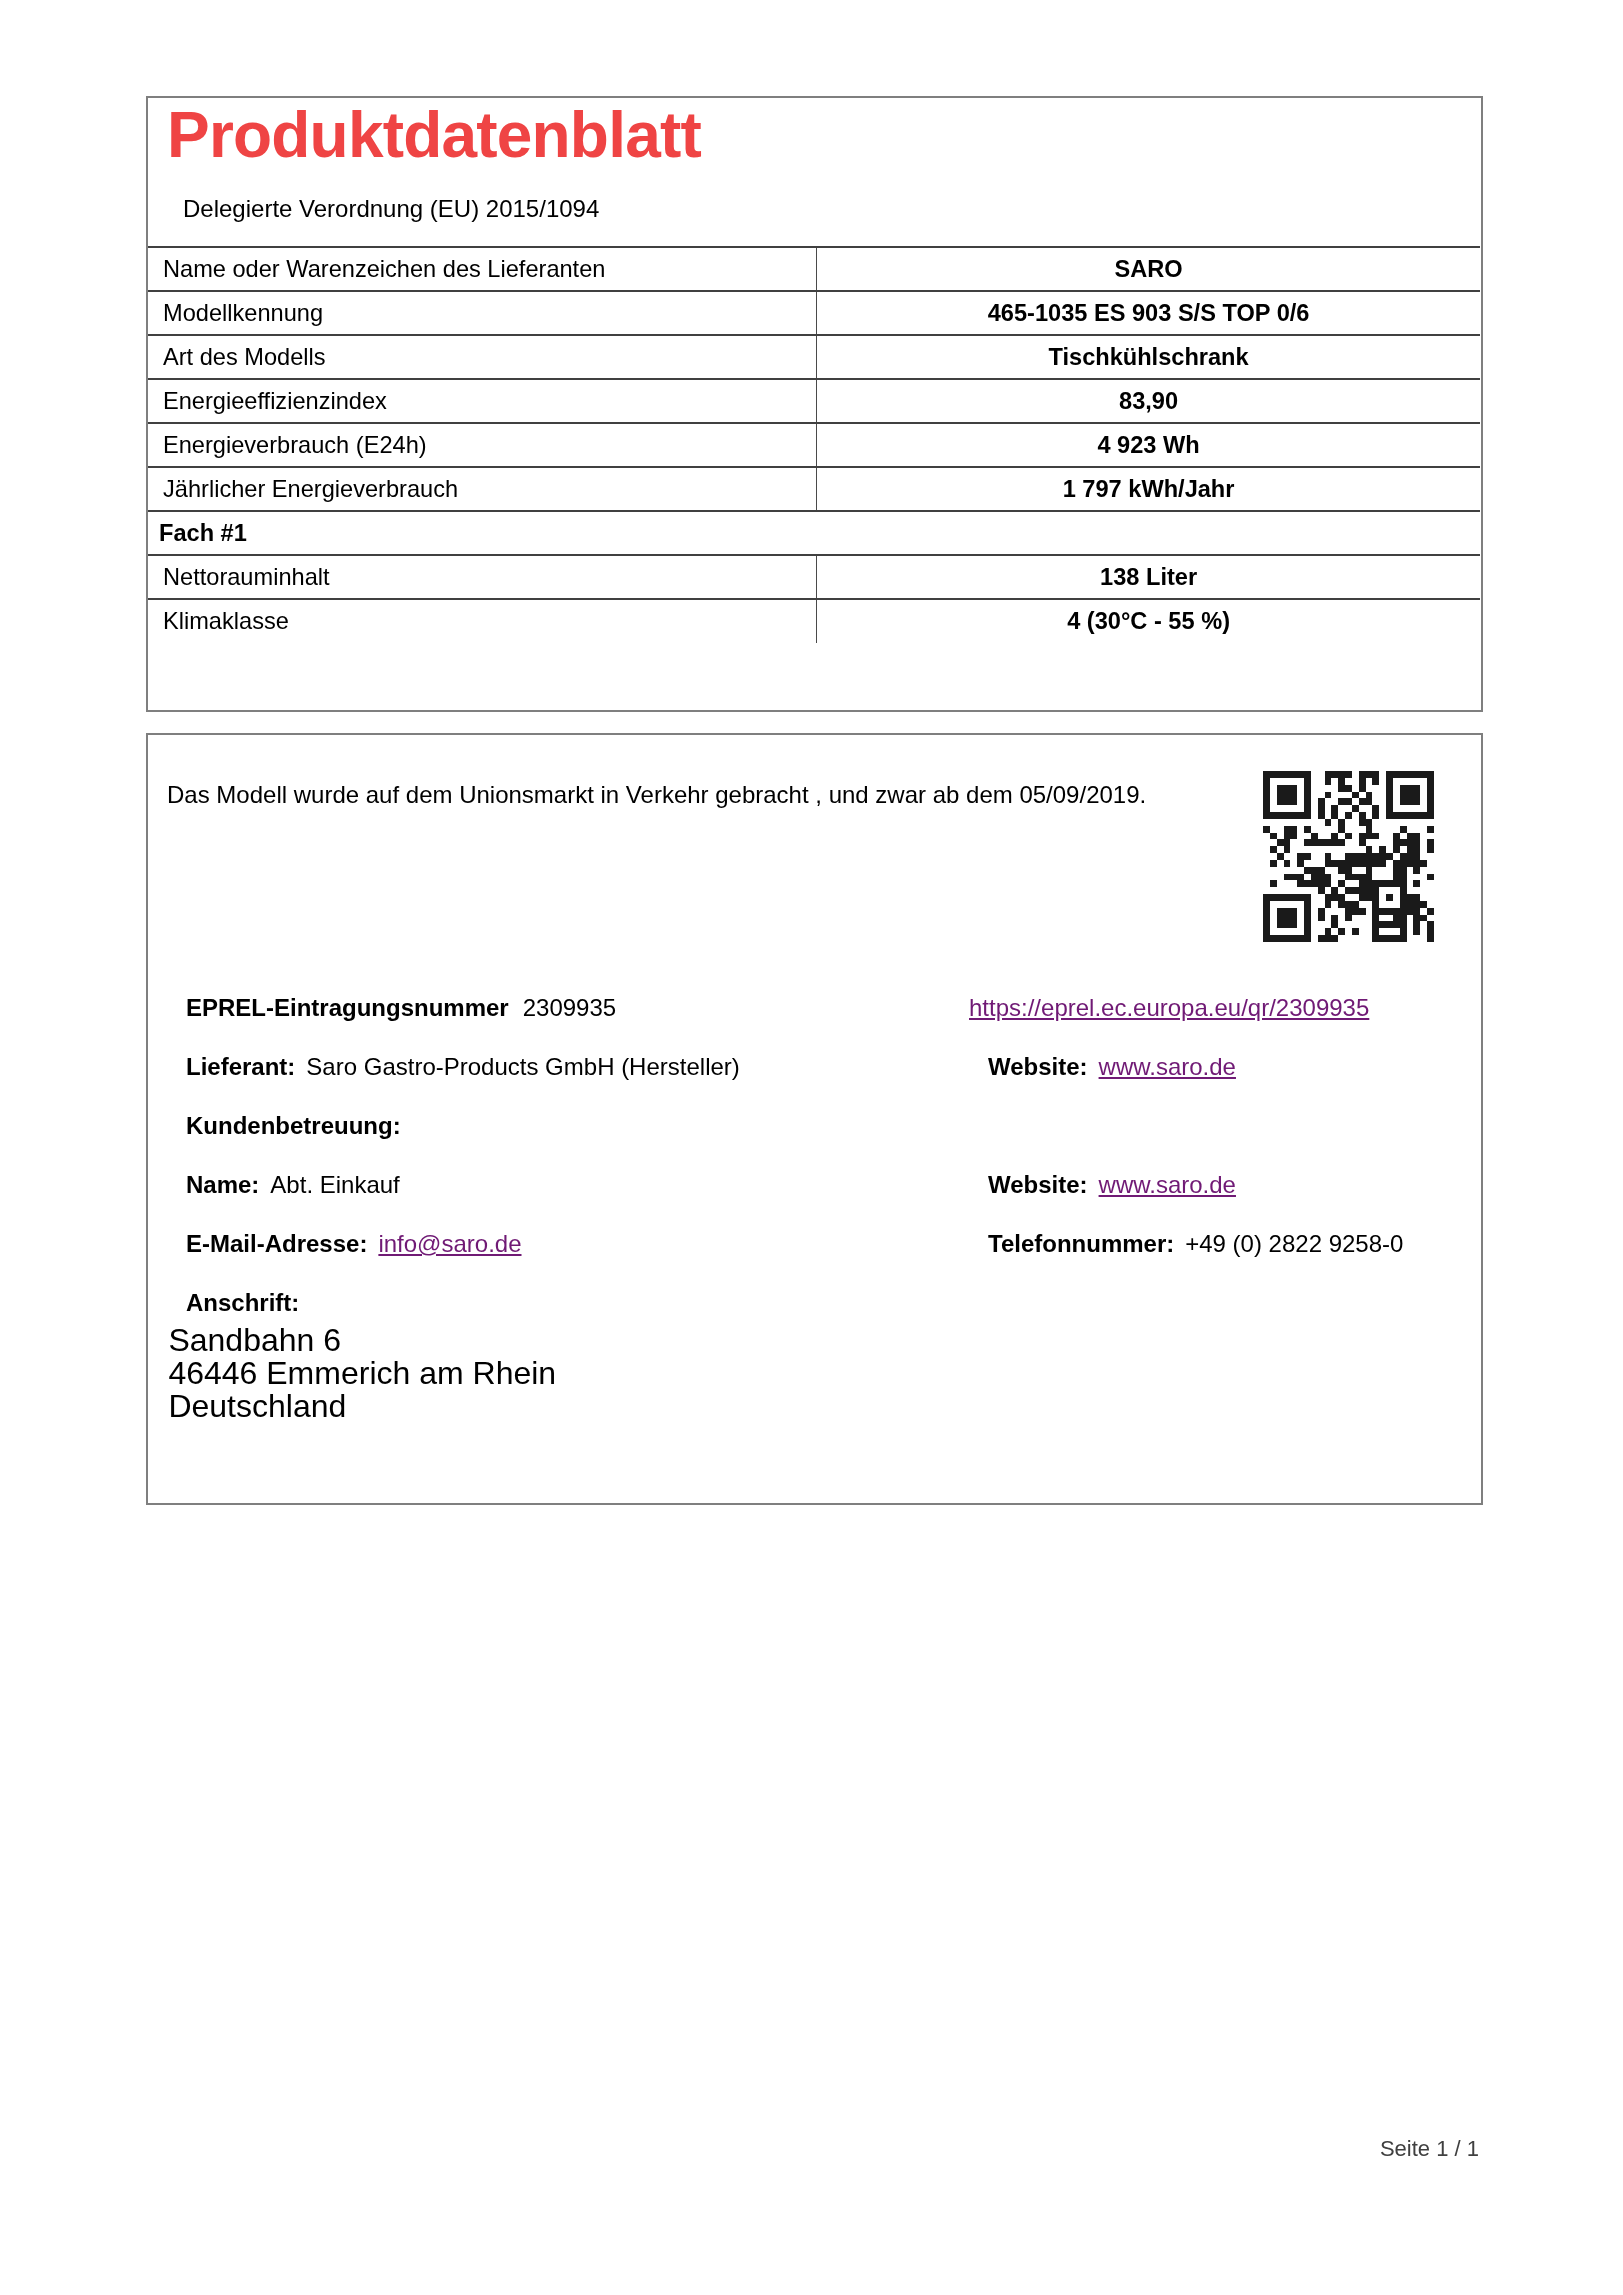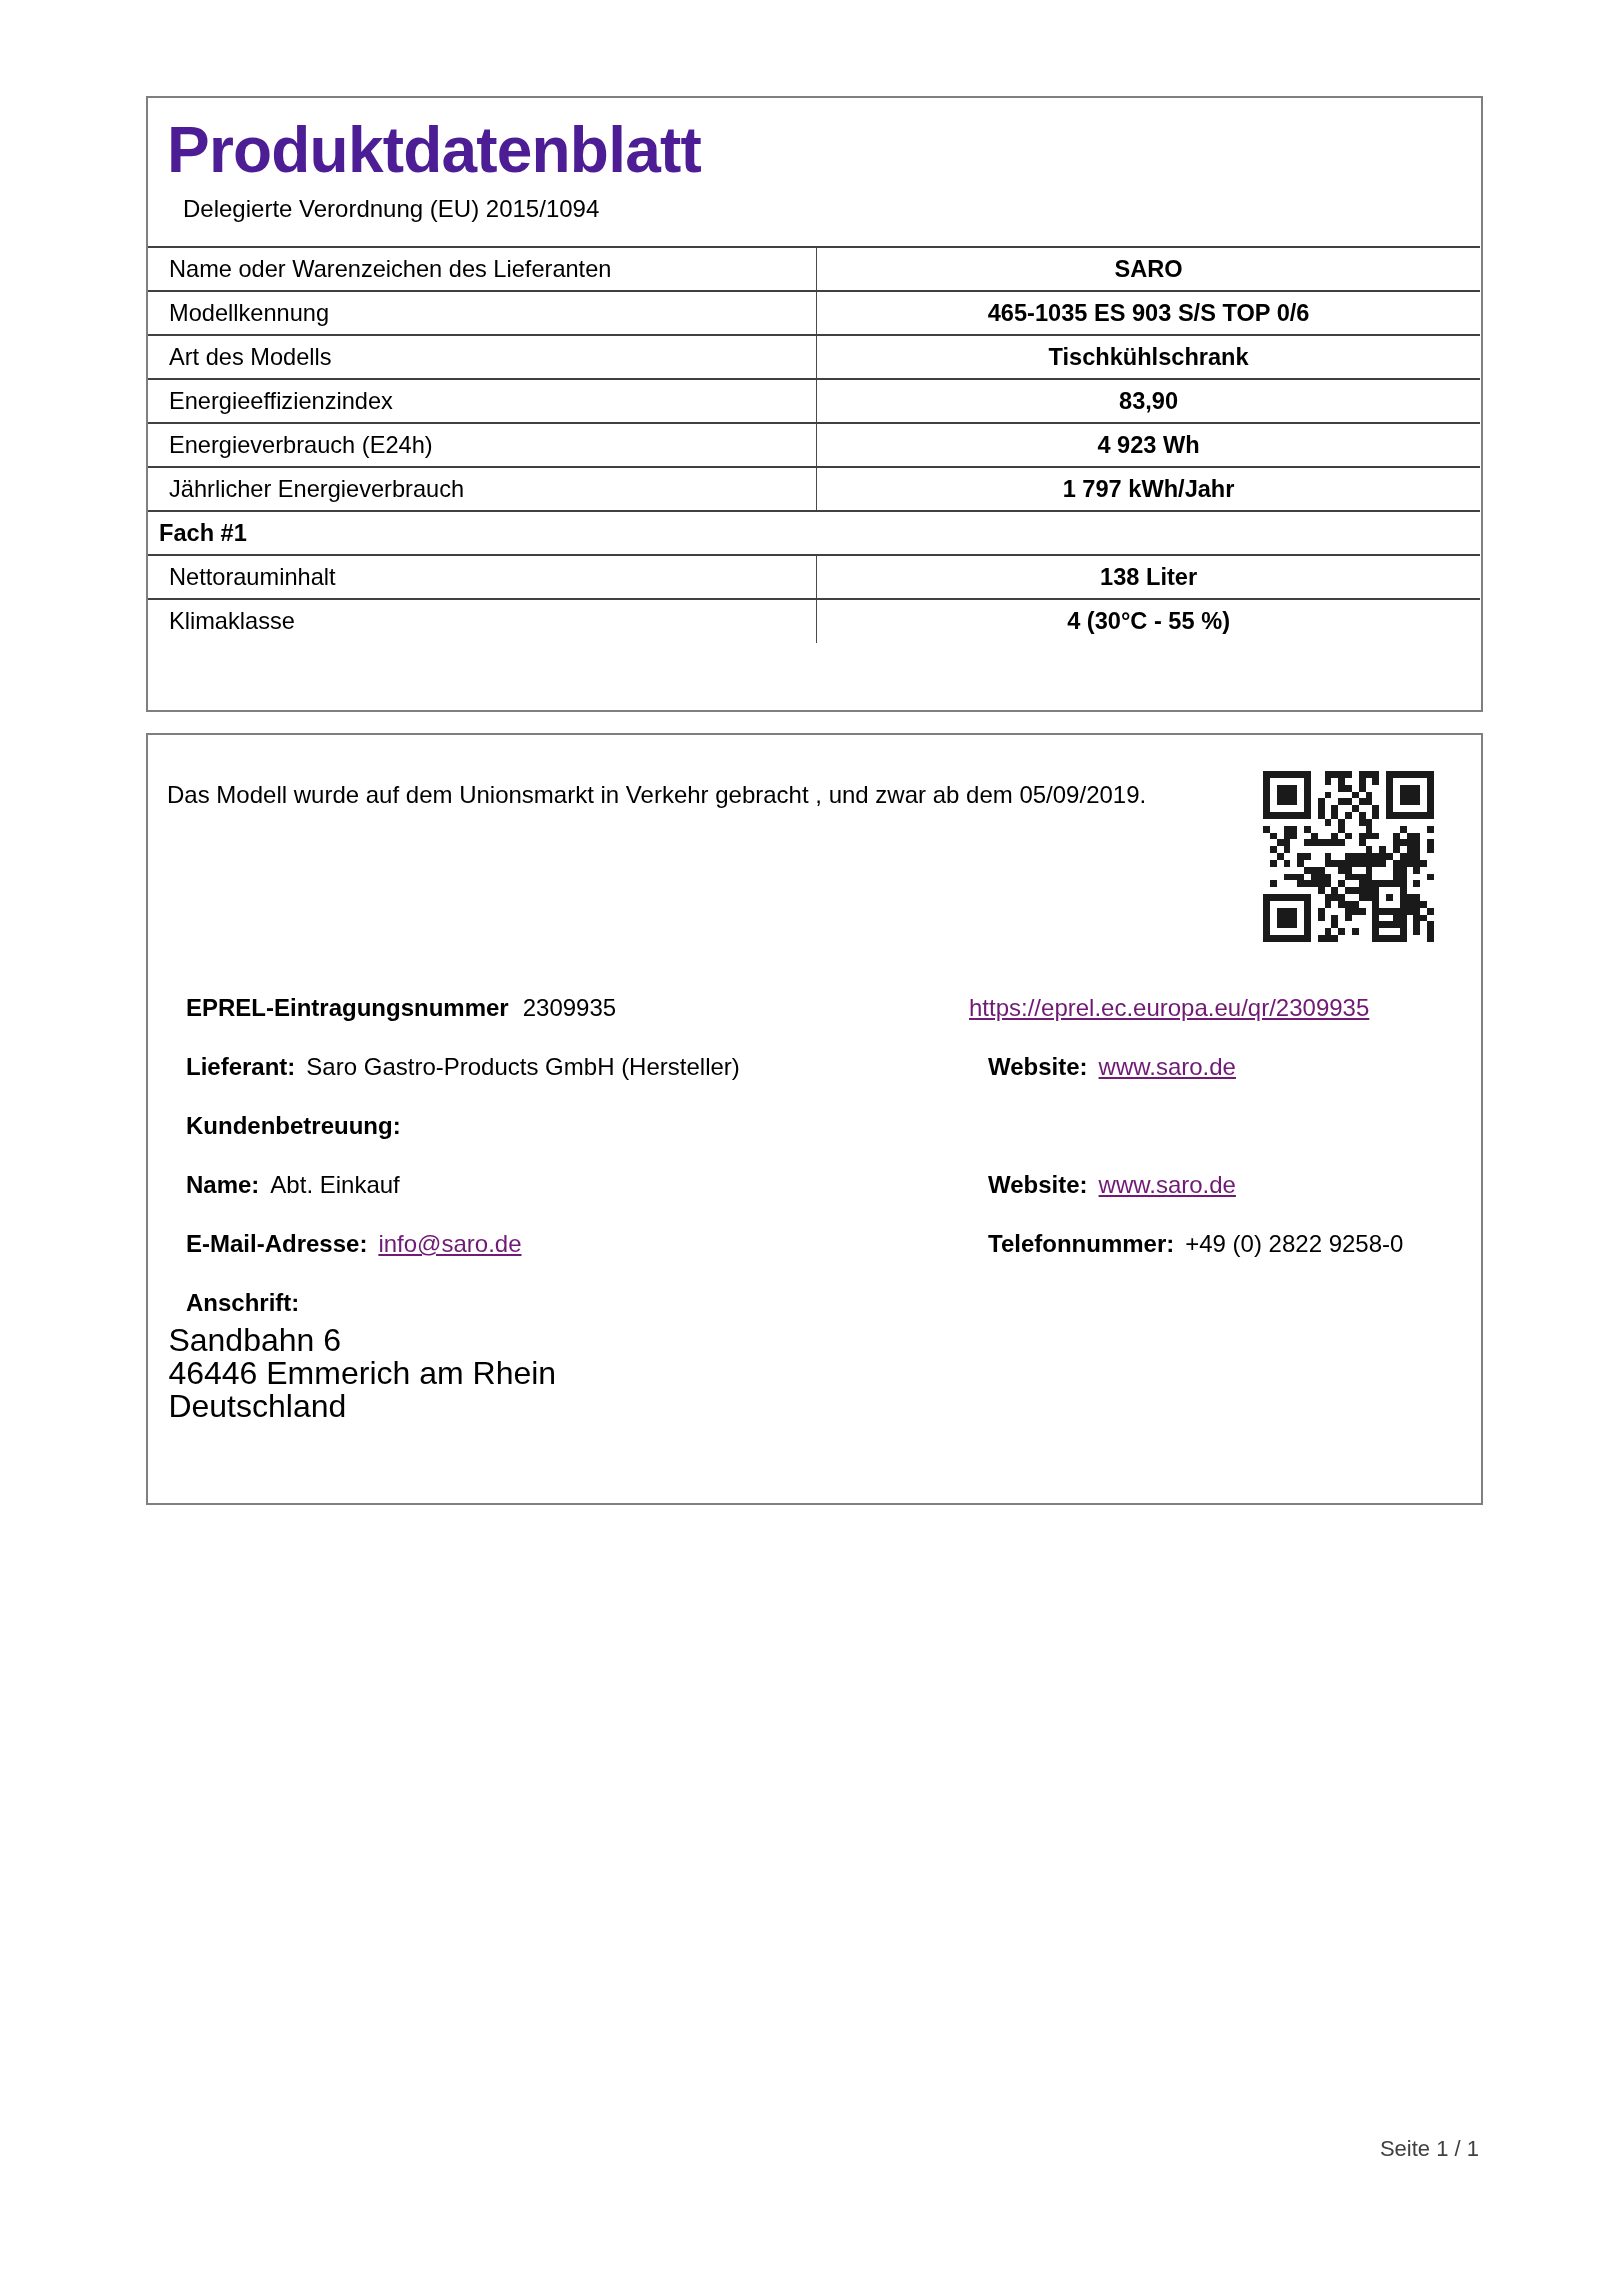--- a/index.html
+++ b/index.html
@@ -6,30 +6,30 @@
   html,body { background:#ffffff; }
   .page {
     position:relative; width:1623px; height:2295px; background:#ffffff;
     font-family:"Liberation Sans", sans-serif; color:#000000; overflow:hidden;
   }
   .box { position:absolute; background:#ffffff; border:2.4px solid #7f7f7f; }
   #box1 { left:146px; top:96px; width:1337px; height:616px; }
   #box2 { left:146px; top:733px; width:1337px; height:772px; }
 
   .doc-title {
-    position:absolute; left:19px; top:15px;
-    font-size:64px; font-weight:700; color:#4c1d95; letter-spacing:-0.8px;
+    position:absolute; left:19px; top:0;
+    font-size:64px; font-weight:700; color:#ef4444; letter-spacing:-0.8px;
     white-space:nowrap;
   }
   .doc-subtitle { position:absolute; left:35px; top:97px; font-size:24px; white-space:nowrap; }
 
   table.spec { position:absolute; left:0; top:148px; width:1332px;
     border-collapse:collapse; table-layout:fixed; font-size:23.6px; }
   table.spec td { border-top:2.4px solid #404040; height:44px; vertical-align:middle; }
-  td.lbl { width:50.2%; padding-left:21px; border-right:1.6px solid #4a4a4a; }
+  td.lbl { width:50.2%; padding-left:15px; border-right:1.6px solid #4a4a4a; }
   td.val { text-align:center; font-weight:700; }
   td.section { font-weight:700; padding-left:11px; }
 
   .market-text { position:absolute; left:19px; top:46px; font-size:24px; max-width:1084px; }
   #qr { position:absolute; left:1115px; top:36px; width:171px; height:171px; }
 
   .row { position:absolute; font-size:24px; white-space:nowrap; }
   .row b { font-weight:700;margin-left:19px; }
   .gap { display:inline-block; width:14px; }
   .lcol { left:19px; }

